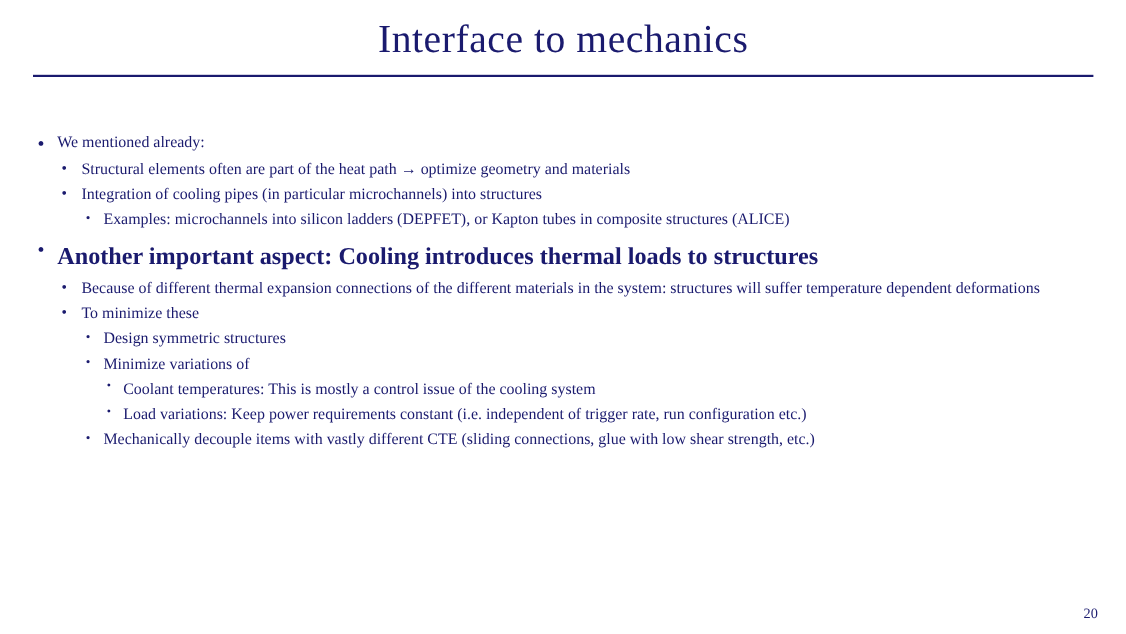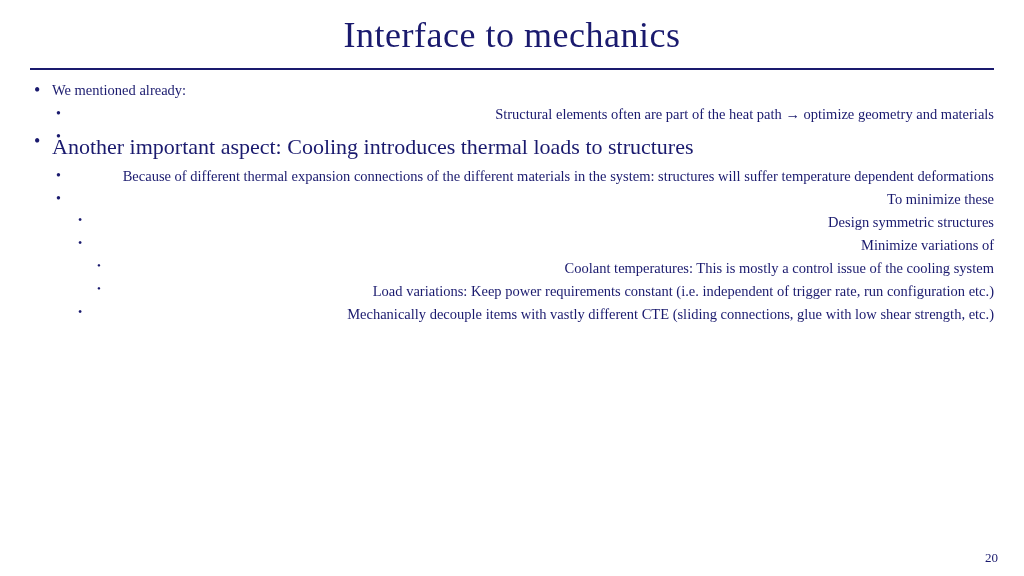--- a/index.html
+++ b/index.html
@@ -35,38 +35,38 @@
       margin: 4px 0 10px 0;
     }
     .content {
       flex: 1;
       font-size: 14.5px;
       line-height: 1.45;
     }
     ul.level1 {
       list-style: none;
       padding-left: 0;
+      margin-top: 40px;
     }
     ul.level1 > li {
       margin-bottom: 6px;
       padding-left: 22px;
       position: relative;
     }
     ul.level1 > li::before {
       content: '•';
       position: absolute;
       left: 4px;
       font-size: 18px;
       line-height: 1.2;
     }
     ul.level2 {
       list-style: none;
       padding-left: 0;
       margin-top: 3px;
-      text-align: right;
     }
     ul.level2 > li {
       padding-left: 22px;
       position: relative;
       margin-bottom: 2px;
     }
     ul.level2 > li::before {
       content: '•';
       position: absolute;
       left: 4px;
@@ -102,21 +102,21 @@
     }
     ul.level4 > li::before {
       content: '•';
       position: absolute;
       left: 3px;
       font-size: 11px;
       line-height: 1.4;
     }
     .big-text {
       font-size: 22px;
-      font-weight: normal;
+      font-weight: bold;
     }
     .page-number {
       position: absolute;
       bottom: 10px;
       right: 26px;
       font-size: 13px;
       color: #1a1a6e;
     }
   </style>
 </head>
@@ -130,20 +130,26 @@
   <div class="content">
     <ul class="level1">
 
       <li>
         <span>We mentioned already:</span>
         <ul class="level2">
           <li>
             <span>Structural elements often are part of the heat path → optimize geometry and materials</span>
           </li>
           <li>
+            <span>Integration of cooling pipes (in particular microchannels) into structures</span>
+            <ul class="level3">
+              <li>
+                <span>Examples: microchannels into silicon ladders (DEPFET), or Kapton tubes in composite structures (ALICE)</span>
+              </li>
+            </ul>
           </li>
         </ul>
       </li>
 
       <li>
         <span class="big-text">Another important aspect: Cooling introduces thermal loads to structures</span>
         <ul class="level2">
           <li>
             <span>Because of different thermal expansion connections of the different materials in the system: structures will suffer temperature dependent deformations</span>
           </li>

